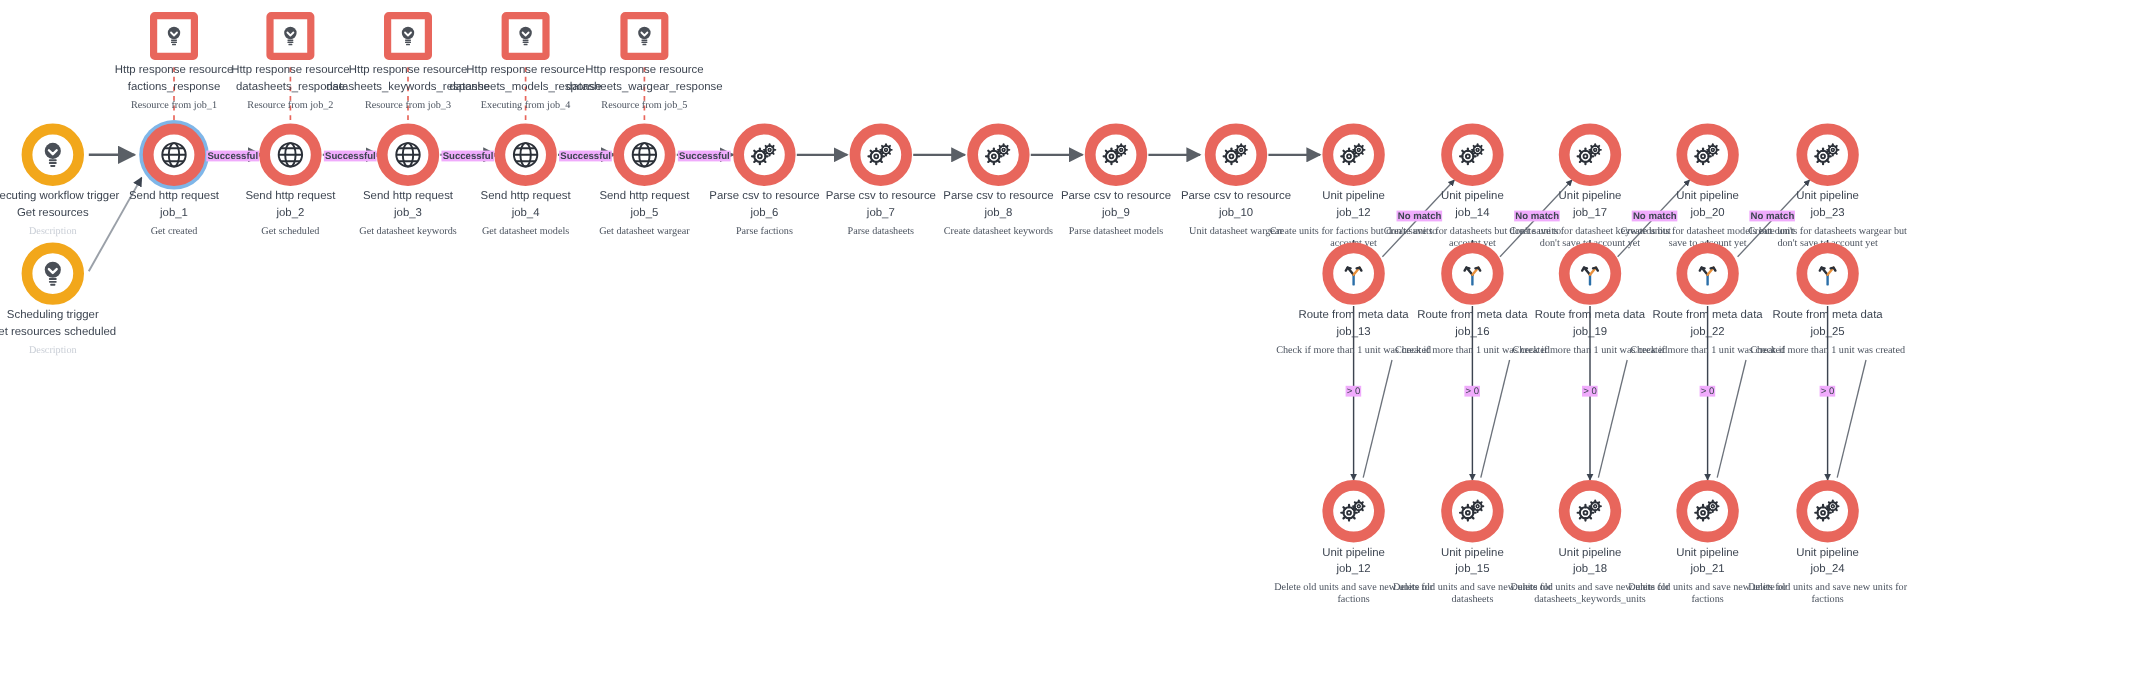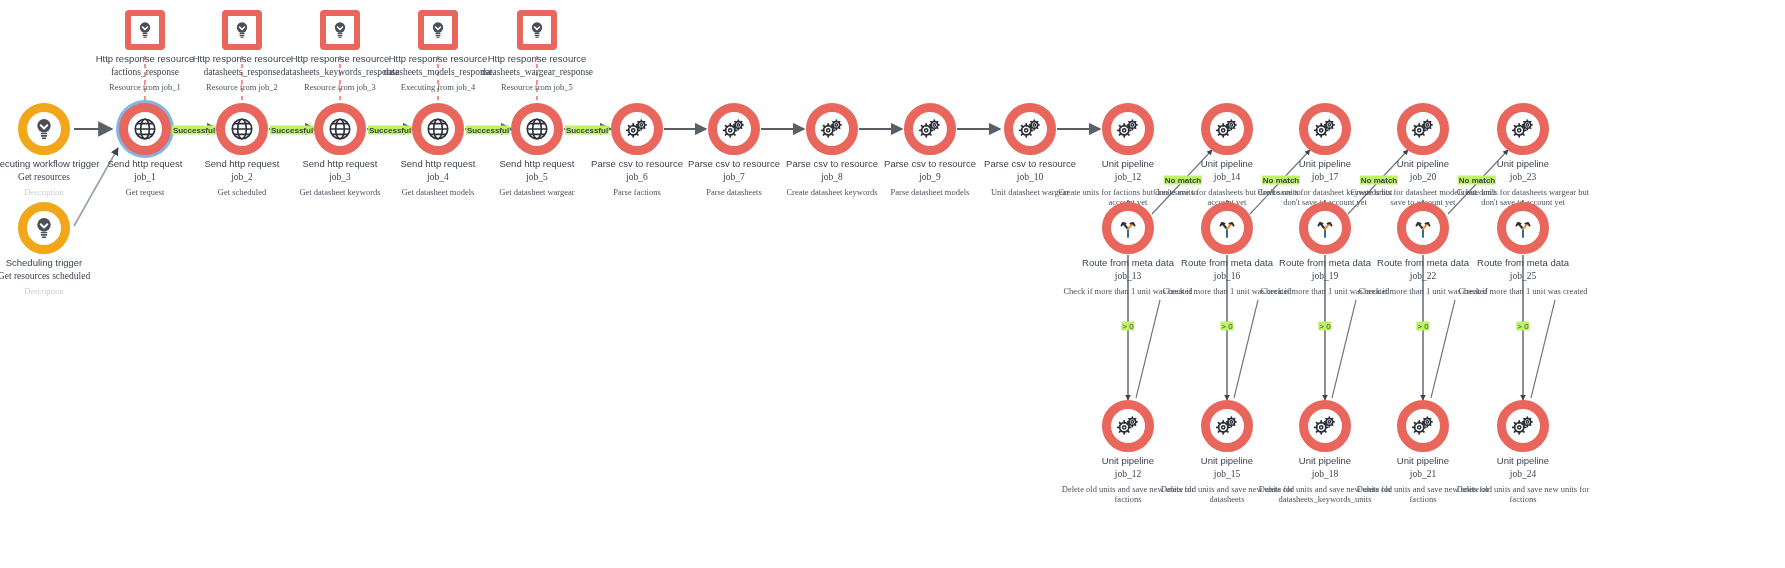--- a/index.html
+++ b/index.html
@@ -66,38 +66,37 @@
   .lbl-type {
     font-size: 9.5px;
     color: #3c4450;
     line-height: 11px;
   }
   .lbl-id {
     font-size: 9.5px;
     color: #3c4450;
     line-height: 13px;
     margin-top: 2px;
-    font-family: Liberation Serif, serif;
   }
   .lbl-desc {
     font-size: 8.5px;
     color: #4a525e;
     line-height: 10px;
     margin-top: 3px;
     font-family: Liberation Serif, serif;
   }
   .lbl-desc.muted { color: #c9ced6; }
   .edge-label {
     position: absolute;
     font-size: 8px;
     font-weight: bold;
     color: #3c4450;
     white-space: nowrap;
     transform: translate(-50%, -50%);
-    background: #bef264;
+    background: #f0abfc;
     padding: 0 1px;
     z-index: 4;
   }
   .edge-label.plain { font-weight: normal; }
 </style>
 </head>
 <body>
 
 <div id="canvas">
 
@@ -299,21 +298,21 @@
     <div class="node-ring selected">
       <svg width="26" height="26" viewBox="0 0 24 24" fill="none" stroke="#2b3038" stroke-width="1.5">
         <circle cx="12" cy="12" r="9"></circle>
         <ellipse cx="12" cy="12" rx="4" ry="9"></ellipse>
         <path d="M3 12 H21 M4.5 7 H19.5 M4.5 17 H19.5"></path>
       </svg>
     </div>
     <div class="labels">
       <div class="lbl-type">Send http request</div>
       <div class="lbl-id">job_1</div>
-      <div class="lbl-desc">Get request</div>
+      <div class="lbl-desc">Get created</div>
     </div>
   </div>
 
   <div class="node" style="left:242px; top:103px;">
     <div class="node-ring">
       <svg width="26" height="26" viewBox="0 0 24 24" fill="none" stroke="#2b3038" stroke-width="1.5">
         <circle cx="12" cy="12" r="9"></circle>
         <ellipse cx="12" cy="12" rx="4" ry="9"></ellipse>
         <path d="M3 12 H21 M4.5 7 H19.5 M4.5 17 H19.5"></path>
       </svg>

